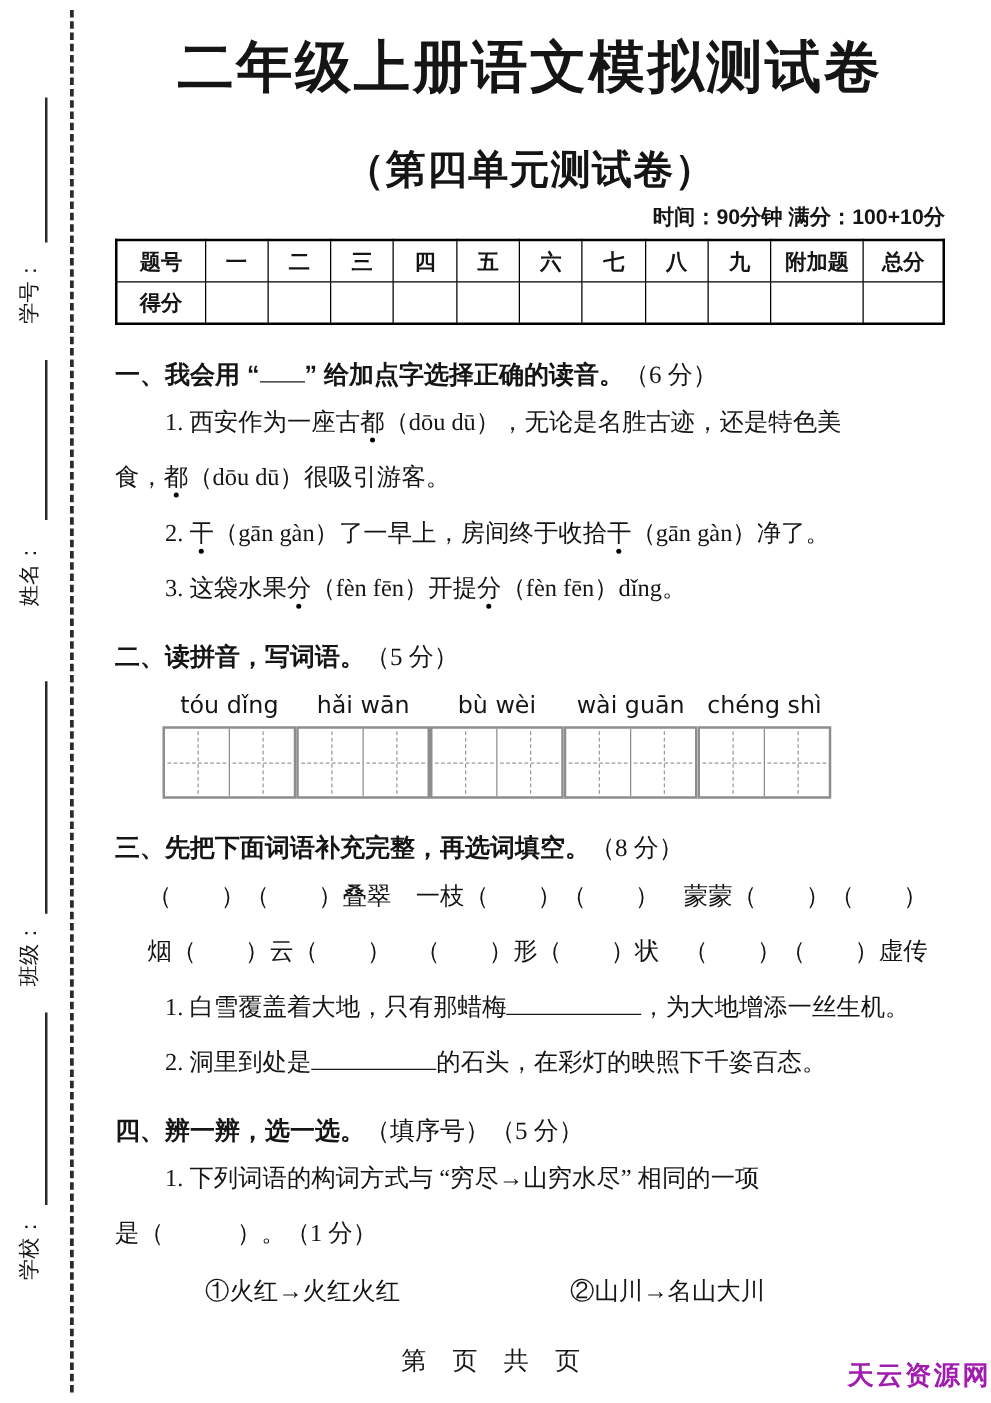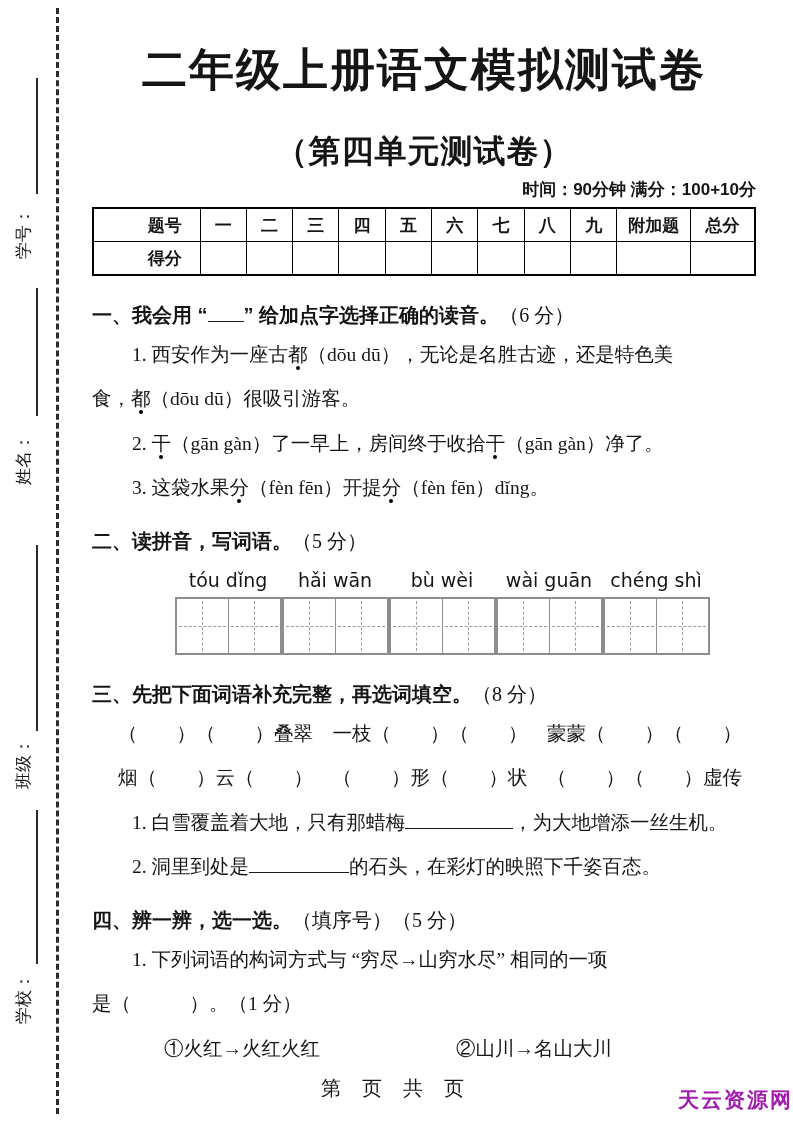--- a/index.html
+++ b/index.html
@@ -7,49 +7,49 @@
 
   
   .dash{position:absolute;left:56px;top:8px;height:1106px;border-left:3px dashed #2b2b2b;}
   .mline{position:absolute;left:36px;width:2px;background:#2b2b2b;}
   .mlabel{position:absolute;left:-9px;width:64px;text-align:center;font-size:17px;
           font-family:"Liberation Sans",sans-serif;transform:rotate(-90deg);white-space:nowrap;}
 
   
   .content{position:absolute;left:92px;top:0;width:664px;}
   h1{font-family:"Liberation Sans",sans-serif;font-weight:900;font-size:45px;letter-spacing:2px;
-     text-align:center;margin:40px 0 0;}
+     text-align:center;margin:24px 0 0;}
   h2{font-family:"Liberation Sans",sans-serif;font-weight:900;font-size:32px;letter-spacing:1px;
      text-align:center;margin:30px 0 0;}
   .meta{text-align:right;font-family:"Liberation Sans",sans-serif;font-weight:700;font-size:17px;
         margin:4px 0 6px;}
 
   
   .score-table{width:100%;border-collapse:collapse;border:2px solid #000;table-layout:fixed;}
   .score-table td{border:1px solid #000;height:32px;text-align:center;vertical-align:middle;
         font-family:"Liberation Sans",sans-serif;font-weight:700;font-size:17px;padding:0;}
-  .score-table td.c0{width:10.5%;padding-left:36px;}
+  .score-table td.c0{width:10.5%;}
   .score-table td.cw{width:11%;}
   .score-table td.cz{width:9.5%;}
 
   
   .qheading{font-family:"Liberation Sans",sans-serif;font-weight:700;font-size:20px;margin:26px 0 12px;}
   .qheading .light{font-weight:400;font-family:"Liberation Serif",serif;}
   .qline{font-family:"Liberation Serif",serif;font-size:19.5px;margin:0 0 16px;line-height:1.45;}
   .indent{text-indent:40px;}
   .indent-sm{padding-left:26px;}
   .dot{position:relative;}
   .dot::after{content:"";position:absolute;left:50%;bottom:-5px;transform:translateX(-50%);
         width:4px;height:4px;border-radius:50%;background:#000;}
   .blank{display:inline-block;height:13px;border-bottom:1.5px solid #1a1a1a;}
   .options{display:flex;gap:136px;padding-left:72px;margin:4px 0 0;
         font-family:Liberation Sans, sans-serif;font-size:19.5px;}
 
   
-  .pinyin-row{display:flex;justify-content:center;padding:2px 2px 0 38px;margin-bottom:4px;}
+  .pinyin-row{display:flex;justify-content:flex-start;padding:2px 2px 0 38px;margin-bottom:4px;}
   .pw{width:107px;flex:0 0 auto;}
   .plabel{text-align:center;font-family:"DejaVu Sans",sans-serif;font-size:19px;margin-bottom:6px;
         white-space:nowrap;}
   .wbox{display:flex;height:54px;border:2px solid #8d8d8d;background:#fff;}
   .wcell{flex:1;position:relative;}
   .wcell + .wcell{border-left:1.5px solid #8d8d8d;}
   .wcell::before{content:"";position:absolute;top:2px;bottom:2px;left:50%;border-left:1px dashed #9a9a9a;}
   .wcell::after{content:"";position:absolute;left:2px;right:2px;top:50%;border-top:1px dashed #9a9a9a;}
 
   

